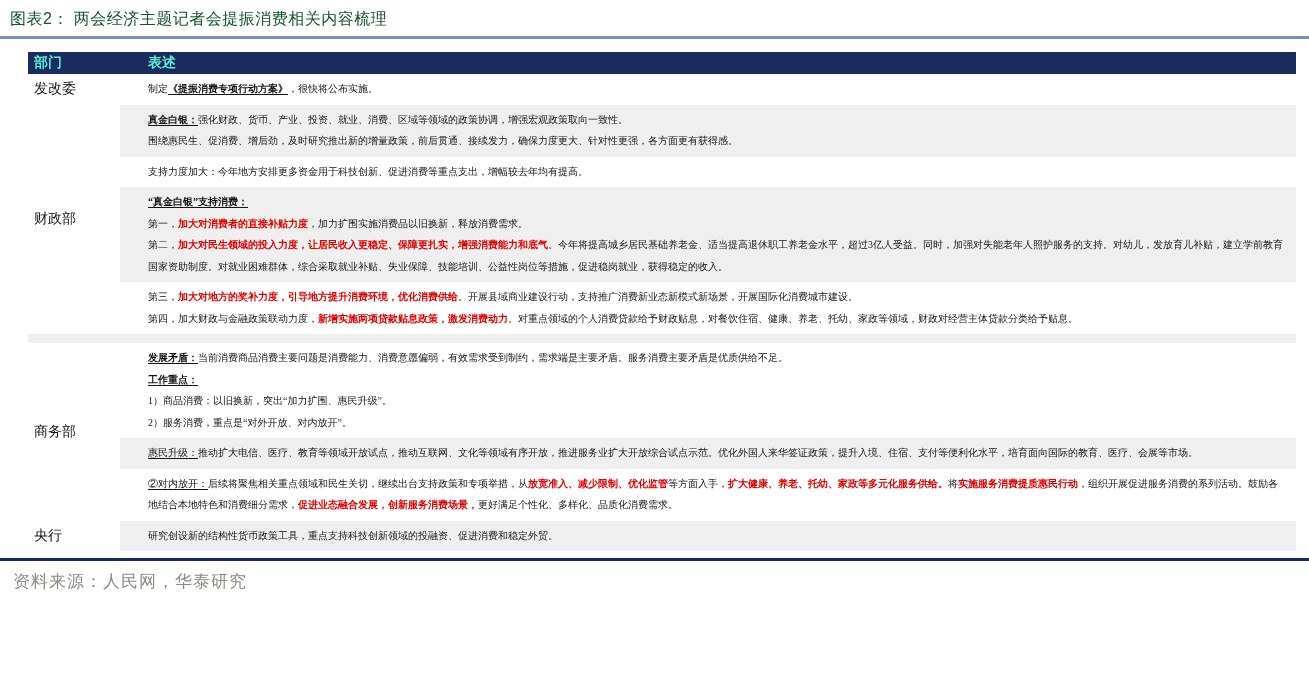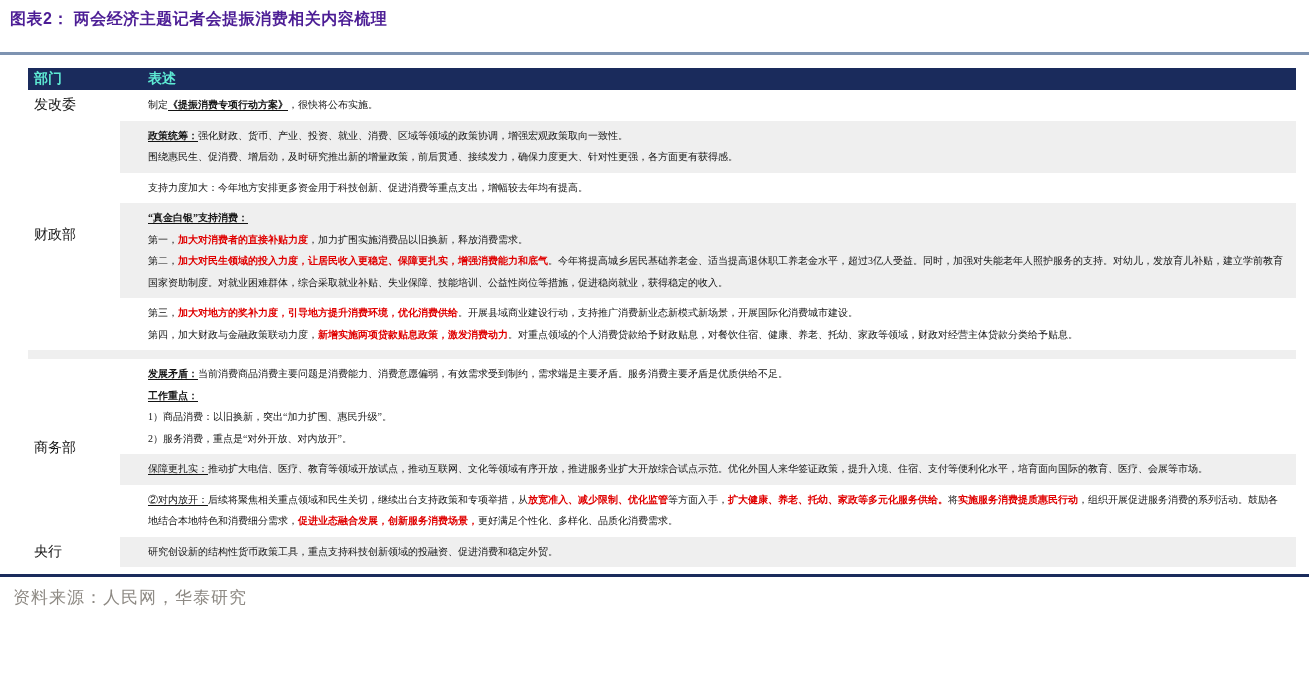--- a/index.html
+++ b/index.html
@@ -3,22 +3,22 @@
 <meta charset="utf-8">
 <style>
   html,body{margin:0;padding:0;}
   body{
     width:1309px;height:691px;overflow:hidden;background:#ffffff;
     font-family:"Liberation Serif",serif;
     -webkit-font-smoothing:antialiased;
   }
   .page-title{
     font-family:"Liberation Sans",sans-serif;
-    font-size:16px;font-weight:bold;color:#4c1d95;
-    padding:9px 0 22px 10px;letter-spacing:0.5px;
+    font-size:16px;font-weight:normal;color:#14532d;
+    padding:9px 0 6px 10px;letter-spacing:0.5px;
   }
   .title-rule{height:3px;background:var(--accent,#7e93b1);width:100%;}
   table.summary{
     border-collapse:collapse;table-layout:fixed;
     margin:13px 0 0 28px;width:1268px;
   }
   thead th{
     background:var(--navy,#1a2b5c);color:#5eead4;text-align:left;
     font-size:14px;font-weight:bold;padding:2px 6px;height:17px;
   }
@@ -61,21 +61,21 @@
   <tbody>
       <tr>
         <td class="dept" rowspan="1">发改委</td>
         <td class="desc white">
           <div class="para"><span>制定</span><span class="b u">《提振消费专项行动方案》</span><span>，很快将公布实施。</span></div>
         </td>
       </tr>
       <tr>
         <td class="dept" rowspan="4">财政部</td>
         <td class="desc gray">
-          <div class="para"><span class="b u">政策统筹：</span><span>强化财政、货币、产业、投资、就业、消费、区域等领域的政策协调，增强宏观政策取向一致性。</span></div>
+          <div class="para"><span class="b u">真金白银：</span><span>强化财政、货币、产业、投资、就业、消费、区域等领域的政策协调，增强宏观政策取向一致性。</span></div>
           <div class="para"><span>围绕惠民生、促消费、增后劲，及时研究推出新的增量政策，前后贯通、接续发力，确保力度更大、针对性更强，各方面更有获得感。</span></div>
         </td>
       </tr>
       <tr>
         <td class="desc white">
           <div class="para"><span>支持力度加大：今年地方安排更多资金用于科技创新、促进消费等重点支出，增幅较去年均有提高。</span></div>
         </td>
       </tr>
       <tr>
         <td class="desc gray">
@@ -97,21 +97,21 @@
         <td class="dept" rowspan="3">商务部</td>
         <td class="desc white">
           <div class="para"><span class="b u">发展矛盾：</span><span>当前消费商品消费主要问题是消费能力、消费意愿偏弱，有效需求受到制约，需求端是主要矛盾。服务消费主要矛盾是优质供给不足。</span></div>
           <div class="para"><span class="b u">工作重点：</span></div>
           <div class="para"><span>1）商品消费：以旧换新，突出“加力扩围、惠民升级”。</span></div>
           <div class="para"><span>2）服务消费，重点是“对外开放、对内放开”。</span></div>
         </td>
       </tr>
       <tr>
         <td class="desc gray">
-          <div class="para"><span class="u">保障更扎实：</span><span>推动扩大电信、医疗、教育等领域开放试点，推动互联网、文化等领域有序开放，推进服务业扩大开放综合试点示范。优化外国人来华签证政策，提升入境、住宿、支付等便利化水平，培育面向国际的教育、医疗、会展等市场。</span></div>
+          <div class="para"><span class="u">惠民升级：</span><span>推动扩大电信、医疗、教育等领域开放试点，推动互联网、文化等领域有序开放，推进服务业扩大开放综合试点示范。优化外国人来华签证政策，提升入境、住宿、支付等便利化水平，培育面向国际的教育、医疗、会展等市场。</span></div>
         </td>
       </tr>
       <tr>
         <td class="desc white">
           <div class="para"><span class="u">②对内放开：</span><span>后续将聚焦相关重点领域和民生关切，继续出台支持政策和专项举措，从</span><span class="b r">放宽准入、减少限制、优化监管</span><span>等方面入手，</span><span class="b r">扩大健康、养老、托幼、家政等多元化服务供给。</span><span>将</span><span class="b r">实施服务消费提质惠民行动</span><span>，组织开展促进服务消费的系列活动。鼓励各地结合本地特色和消费细分需求，</span><span class="b r">促进业态融合发展，创新服务消费场景，</span><span>更好满足个性化、多样化、品质化消费需求。</span></div>
         </td>
       </tr>
       <tr>
         <td class="dept gray" rowspan="1">央行</td>
         <td class="desc gray">

